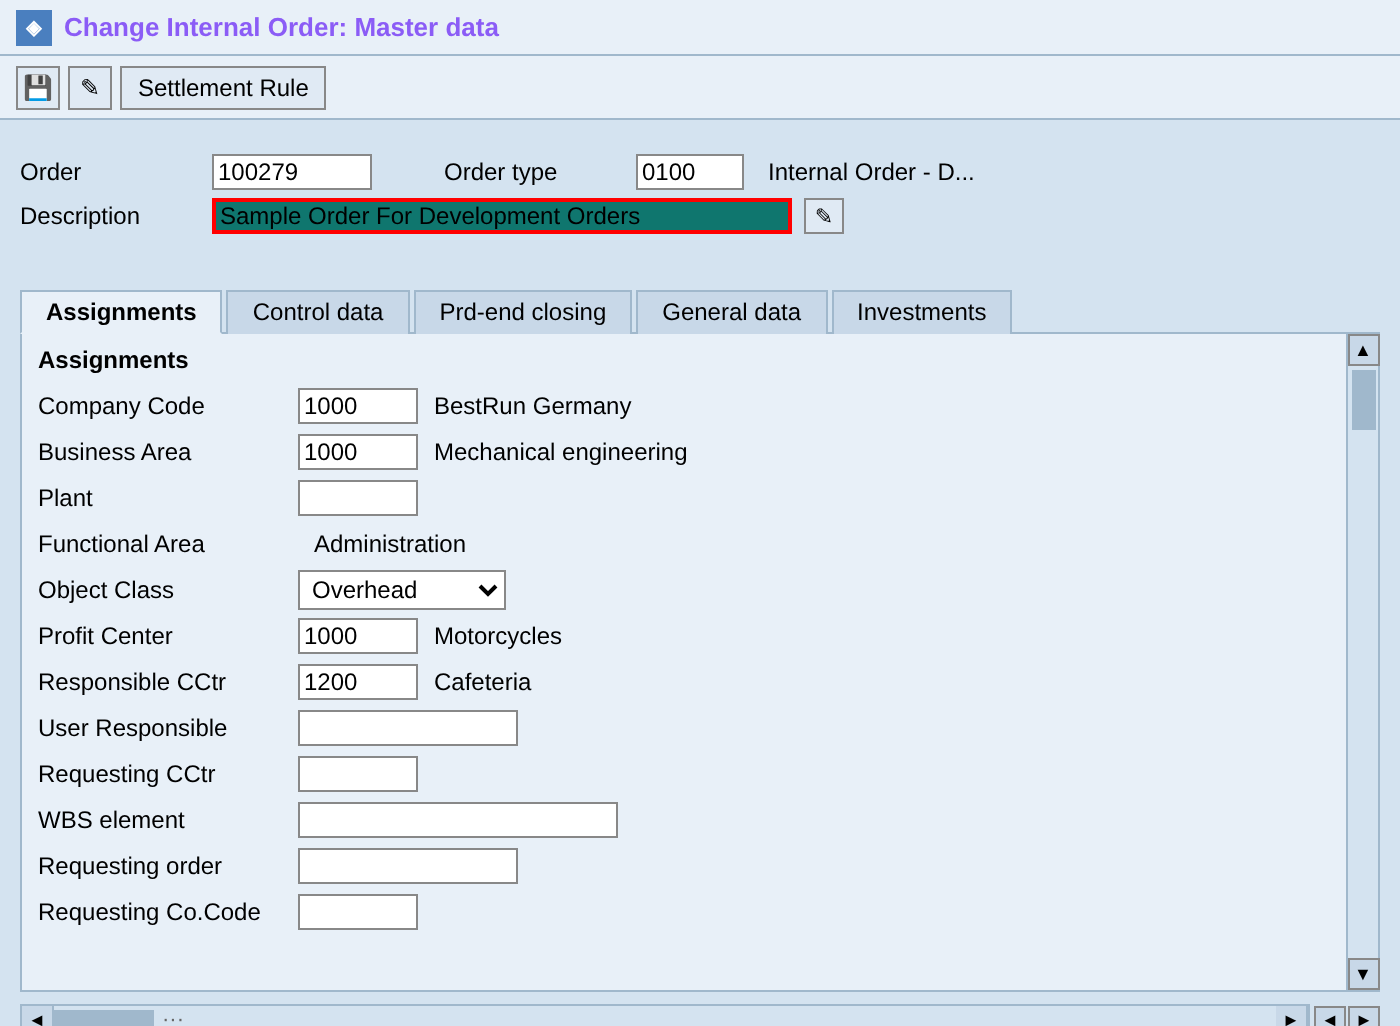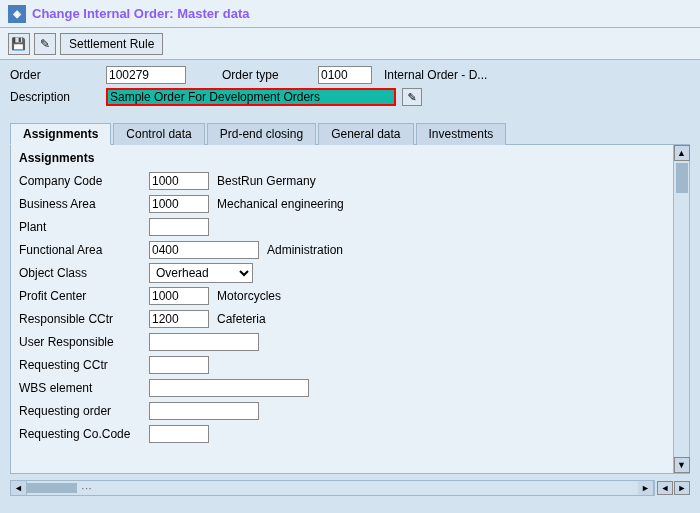--- a/index.html
+++ b/index.html
@@ -67,21 +67,21 @@
       cursor: pointer;
       display: flex;
       align-items: center;
       justify-content: center;
       font-size: 12px;
     }
 
     
     .form-area {
       background: #d4e3f0;
-      padding: 6px 10px;
+      padding: 17px 10px;
     }
     .form-row {
       display: flex;
       align-items: center;
       margin-bottom: 4px;
       gap: 6px;
     }
     .form-label {
       color: #000;
       min-width: 90px;
@@ -90,21 +90,21 @@
     .form-input {
       border: 1px solid #888;
       background: #fff;
       height: 18px;
       font-size: 12px;
       padding: 0 2px;
     }
     .form-input-order { width: 80px; }
     .form-input-desc {
       width: 290px;
-      background: #14b8a6;
+      background: #0f766e;
       border: 2px solid #ff0000;
     }
     .form-value {
       font-size: 12px;
       color: #000;
     }
     .edit-icon-btn {
       width: 20px;
       height: 18px;
       border: 1px solid #888;
@@ -317,21 +317,20 @@
       <span class="field-value">Mechanical engineering</span>
     </div>
 
     <div class="field-row">
       <span class="field-label">Plant</span>
       <input class="field-input field-input-sm" value="" style="">
     </div>
 
     <div class="field-row">
       <span class="field-label">Functional Area</span>
-      <input class="field-input field-input-md" value="0400" style="">
       <span class="field-value">Administration</span>
     </div>
 
     <div class="field-row">
       <span class="field-label">Object Class</span>
       <select class="field-select">
         <option>Overhead</option>
         <option>Investment</option>
         <option>Profitability segment</option>
       </select>

